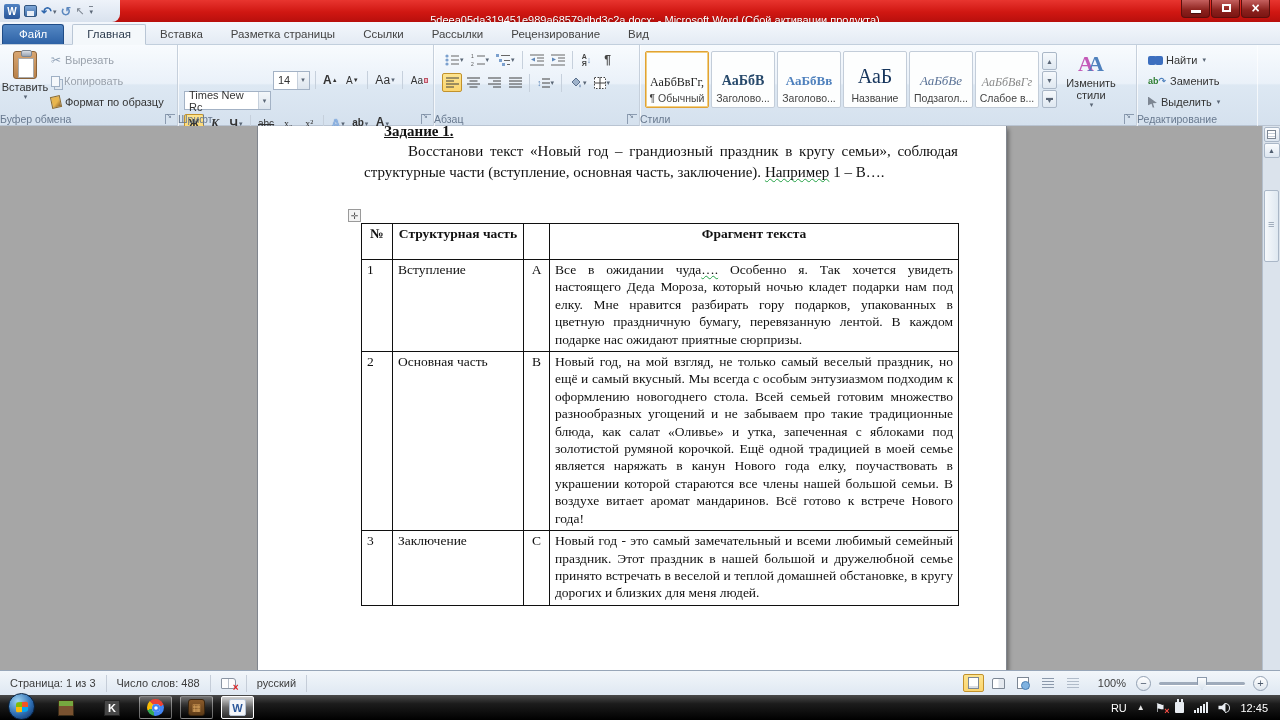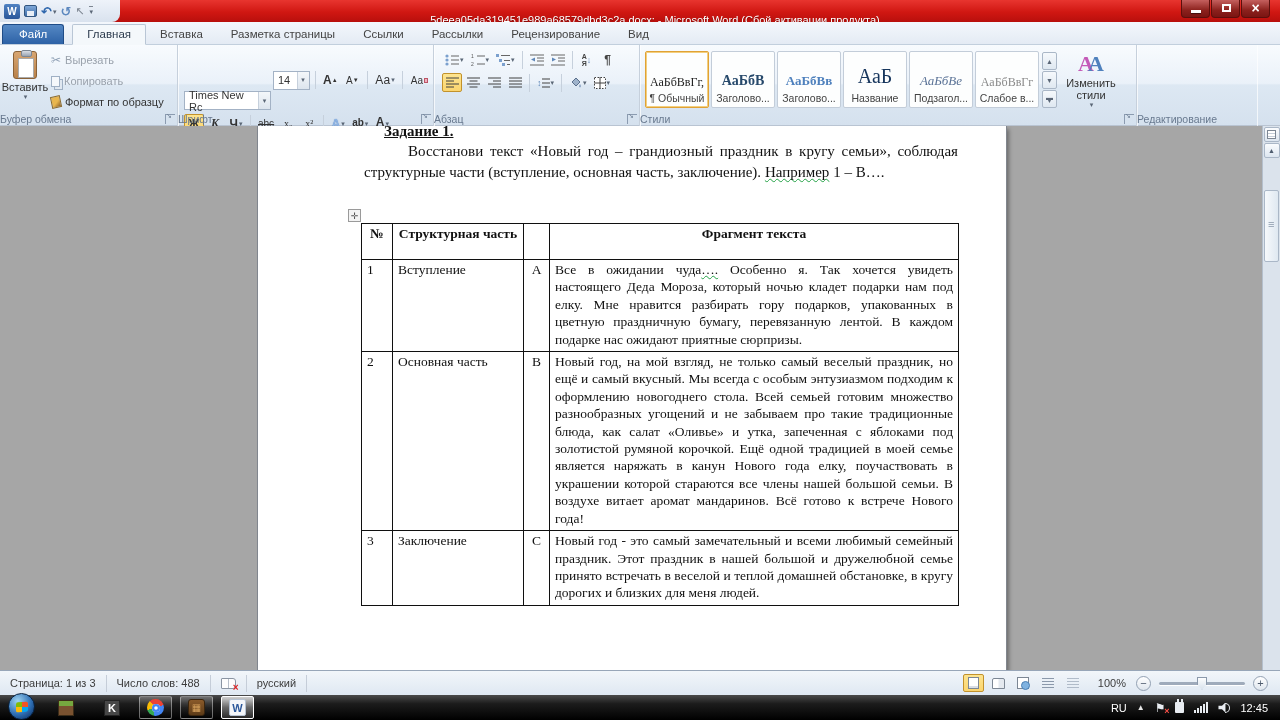--- a/index.html
+++ b/index.html
@@ -74,21 +74,21 @@
   .stycard { width:64px; height:57px; background:#fdfefe; border:1px solid #c3cdd9; border-radius:2px; text-align:center;
     display:flex; flex-direction:column; justify-content:flex-end; padding-bottom:3px; overflow:hidden; }
   .stycard.sel { border-color:#e0a235; box-shadow:0 0 0 1px #f3cf7f inset;justify-content:flex-end; }
   .stycard .name { font-size:10.5px; color:#444; white-space:nowrap; }
   .pv { font-family:"Liberation Serif",serif; white-space:nowrap; line-height:1.6; }
   .pv0 { font-size:12px; color:#222; }
   .pv1 { font-size:14px; font-weight:bold; color:#27496b; }
   .pv2 { font-size:13px; font-weight:bold; color:#4f81bd; }
   .pv3 { font-size:20px; color:#17365d; }
   .pv4 { font-size:13px; font-style:italic; color:#5a7296; }
-  .pv5 { font-size:12px; color:#8a8a8a; }
+  .pv5 { font-size:12px; font-style:italic; color:#8a8a8a; }
   .syscroll { display:flex; flex-direction:column; gap:1px; margin:5px 1px 0 2px; }
   .syscroll span { width:15px; height:18px; border:1px solid #aab7c7; background:linear-gradient(#f6f9fc,#dfe8f1);
     display:flex; align-items:center; justify-content:center; font-size:7px; color:#5a6676; border-radius:2px; }
   .chgsty-icon { font-family:"Liberation Serif",serif; font-size:22px; font-weight:bold; line-height:26px; }
   .chgsty-icon .a1 { color:#c45ab8; } .chgsty-icon .a2 { color:#4f81bd; margin-left:-6px; }
 
   .binoc { width:8px; height:9px; background:#3c6ebf; border-radius:2px; box-shadow:7px 0 0 #3c6ebf, 3.5px -2px 0 -2px #6f97d4; }
   .repl { font-size:9px; font-weight:bold; color:#2e7d32; }
   .selarrow { width:9px; height:11px; background:#7d8692; clip-path:polygon(0 0,100% 60%,55% 62%,70% 100%,52% 100%,40% 66%,0 80%); }
 
@@ -485,20 +485,34 @@
     </div>
     <div class="bigbtn dd" style="width:58px; margin-left:4px;">
       <span class="chgsty-icon"><span class="a1">А</span><span class="a2">А</span></span>
       <span>Изменить стили</span>
     </div>
     <div class="rgroup-label">Стили</div>
     <div class="dlglaunch"></div>
   </div>
 
   <div class="rgroup" style="width:120px; border-right:none; padding-left:8px;">
+    <div class="smallrows">
+      <div class="smallbtn dd">
+        <span class="binoc"></span>
+        <span style="margin-left:6px;">Найти</span>
+      </div>
+      <div class="smallbtn">
+        <span class="repl">ab<span style="color:#4f81bd;">↷</span></span>
+        <span>Заменить</span>
+      </div>
+      <div class="smallbtn dd">
+        <span class="selarrow"></span>
+        <span>Выделить</span>
+      </div>
+    </div>
     <div class="rgroup-label">Редактирование</div>
   </div>
 </div>
 
 <div id="docarea">
   <div class="page">
     <div class="pagecontent">
       <div class="doc-heading">Задание 1.</div>
       <div class="doc-intro"><span>Восстанови текст  «Новый год – грандиозный праздник в кругу семьи», соблюдая структурные части (вступление, основная часть, заключение). </span><span class="squig">Например</span><span> 1 – В….</span></div>
 

